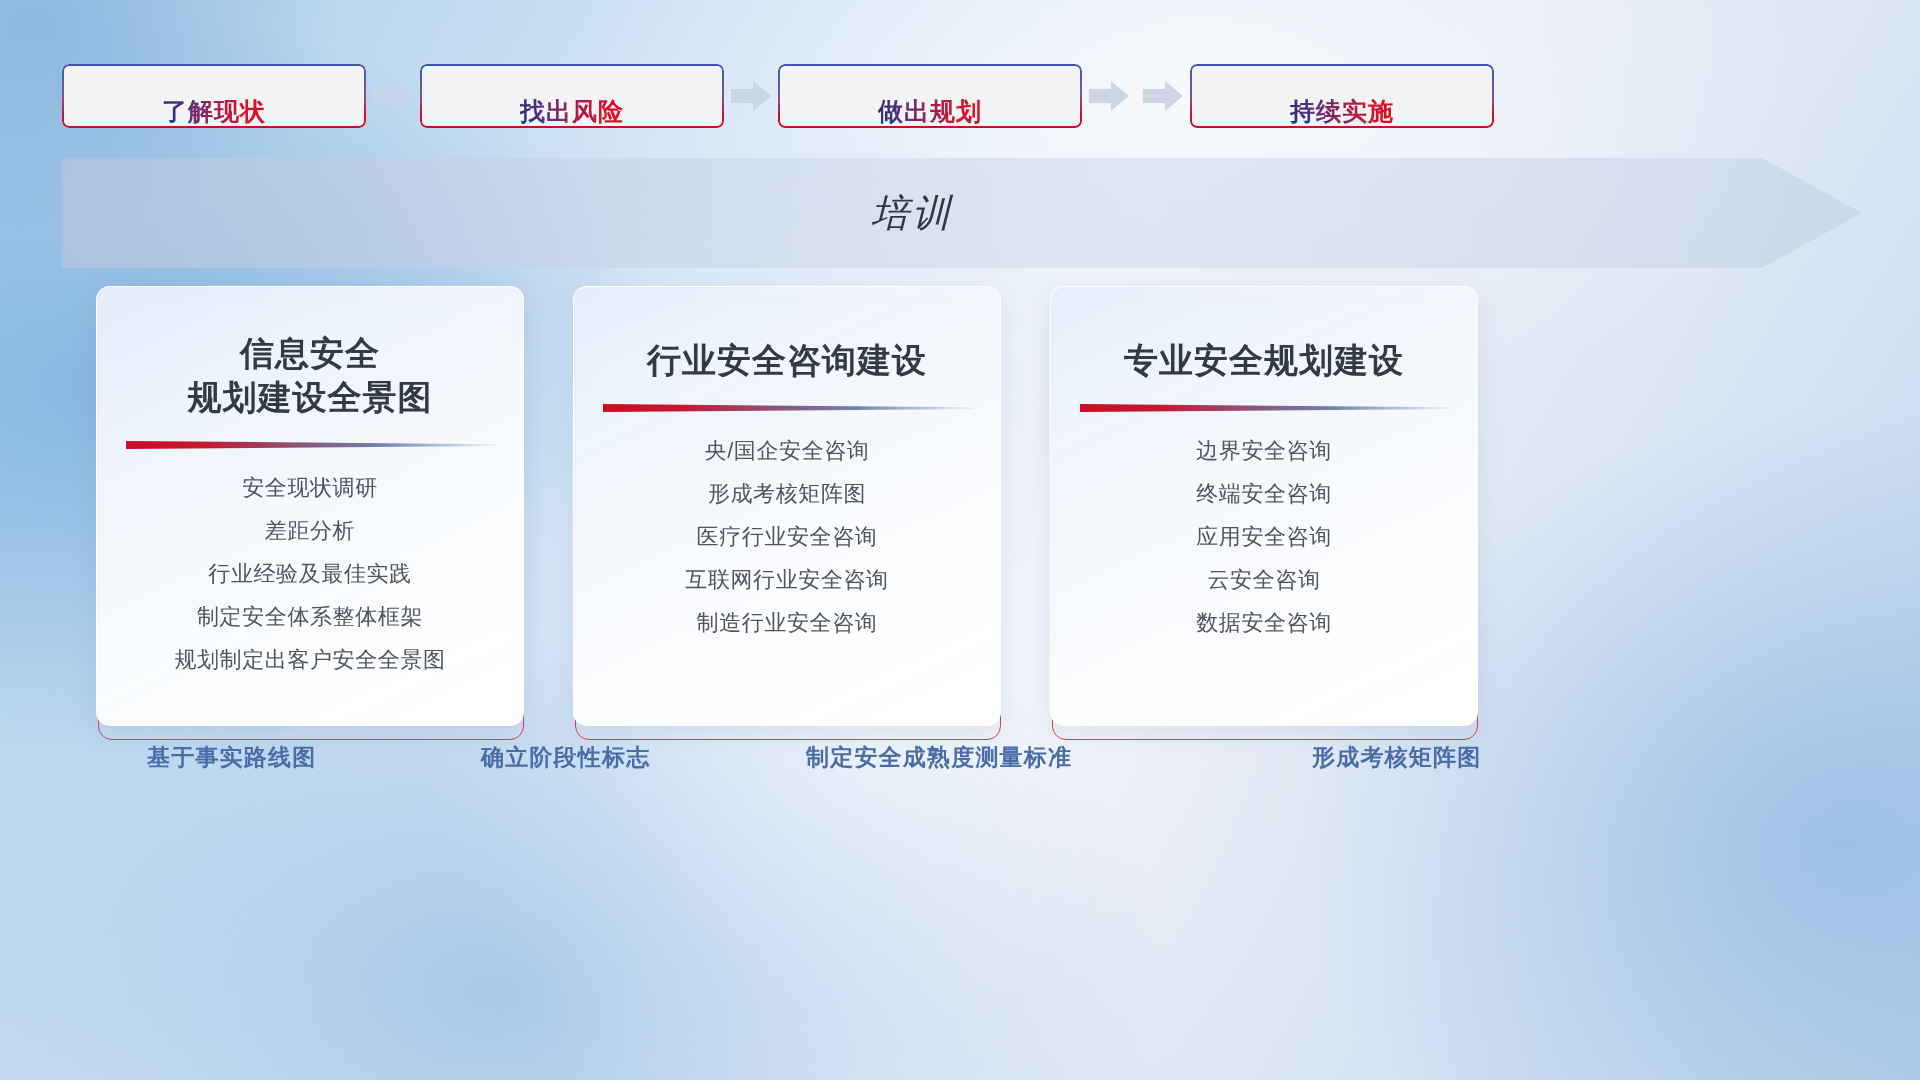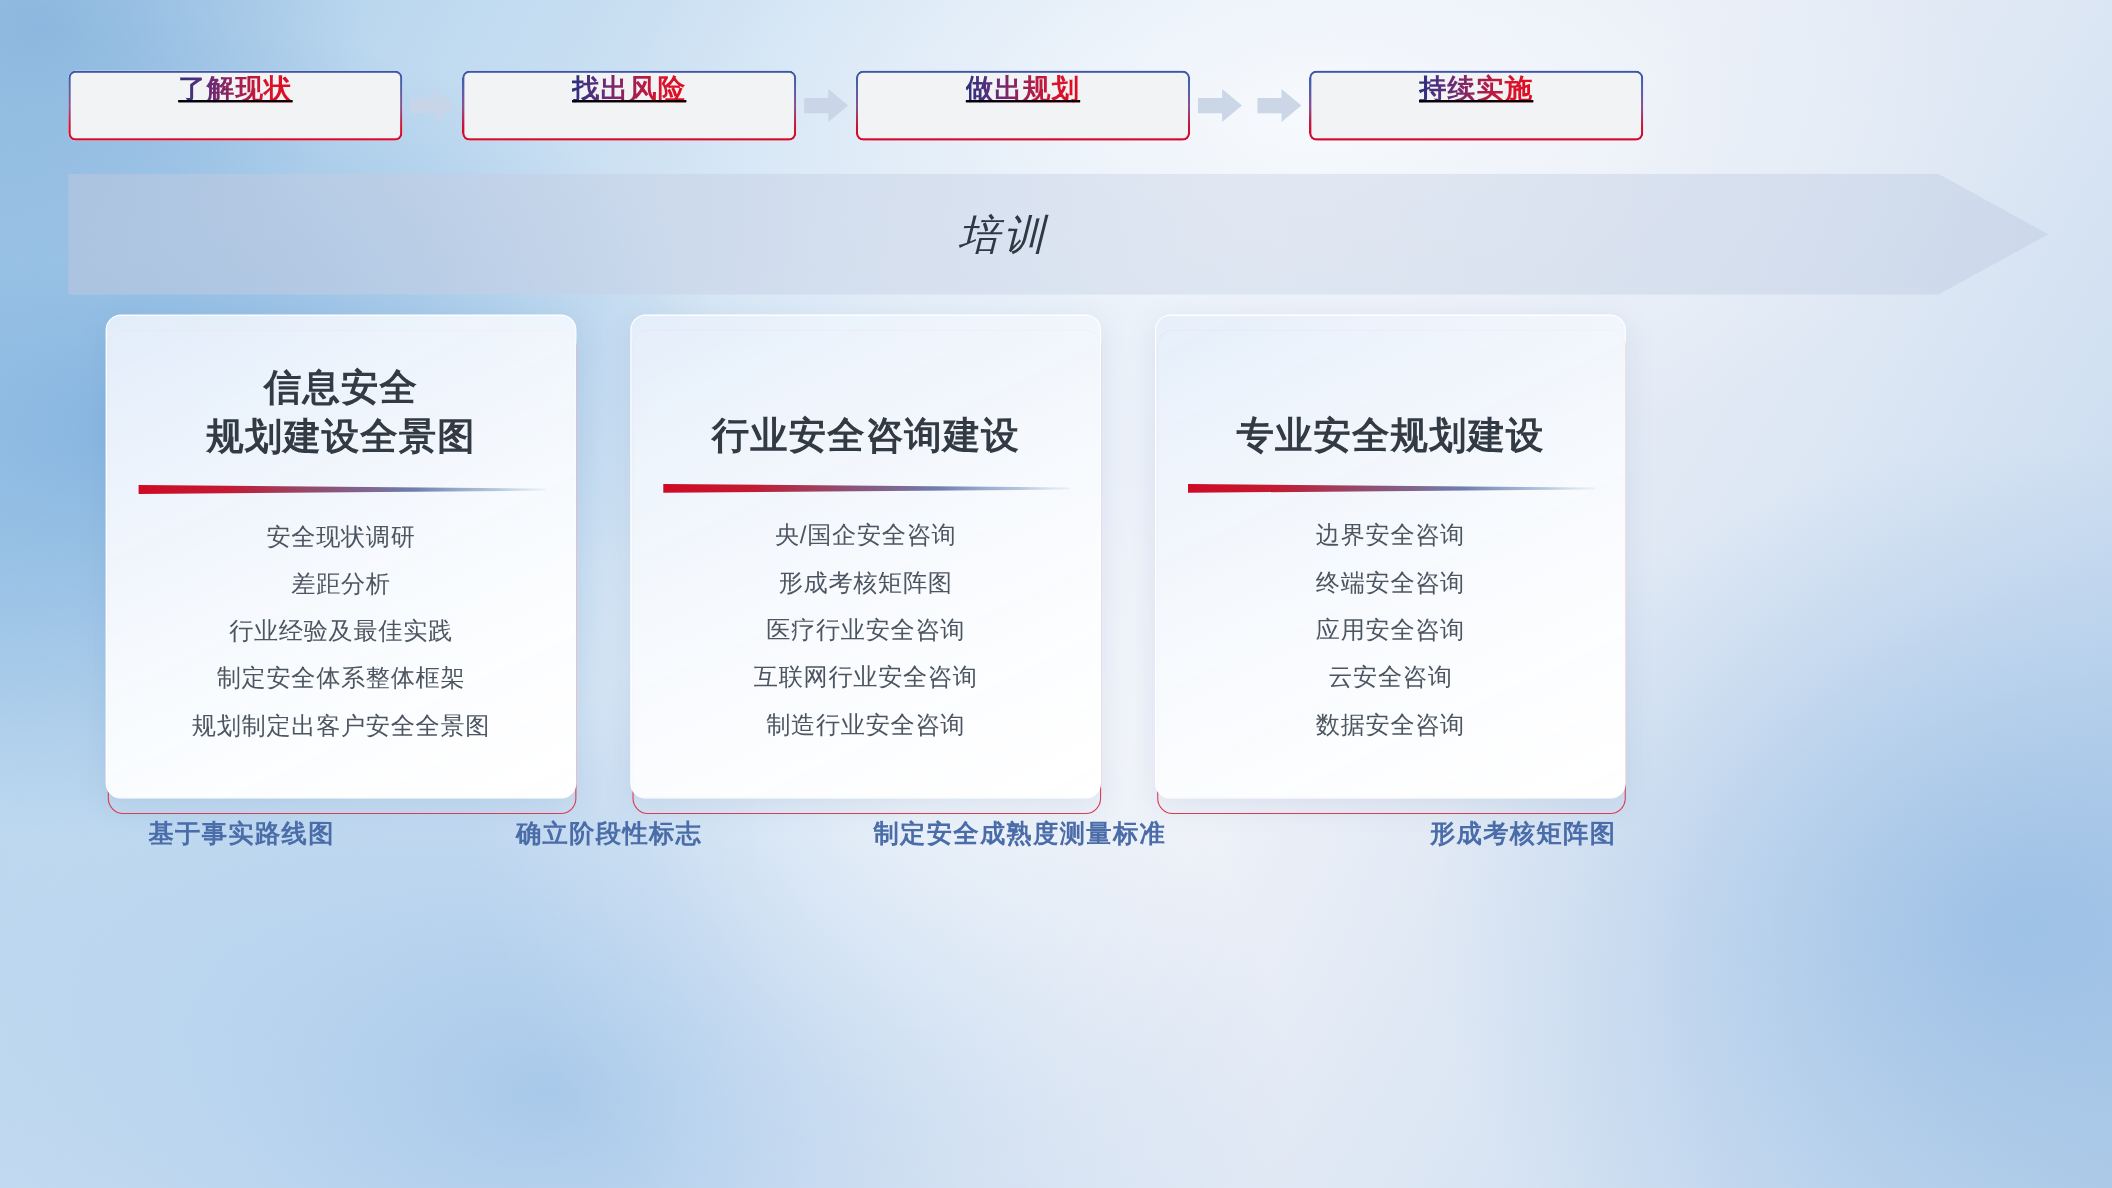--- a/index.html
+++ b/index.html
@@ -68,24 +68,23 @@
     display: flex;
     align-items: center;
   }
   .step-box {
     position: relative;
     width: 304px;
     height: 64px;
     border-radius: 7px;
     background: #f2f3f5;
     display: flex;
-    align-items: flex-start;
+    align-items: flex-end;
     justify-content: center;
     flex: 0 0 auto;
-    text-decoration: underline;
   }
   .step-box::before {
     content: "";
     position: absolute;
     inset: 0;
     border-radius: 7px;
     padding: 2px;
     background: linear-gradient(to bottom, #3b55a8 0%, #4a62ad 22%, #8a5090 52%, #cf1030 80%, #d4082c 100%);
     -webkit-mask: linear-gradient(#000 0 0) content-box, linear-gradient(#000 0 0);
     -webkit-mask-composite: xor;
@@ -191,21 +190,21 @@
   .card-title {
     margin-top: 44px;
     text-align: center;
     font-size: 34px;
     font-weight: 700;
     line-height: 1.30;
     color: #323a44;
     letter-spacing: 1px;
     white-space: pre-line;
   }
-  .card-title.tight { margin-top: 87px; }
+  .card-title.tight { margin-top: 51px; }
 
   .card-divider {
     margin-top: 20px;
     width: 372px;
     height: 12px;
     position: relative;
   }
   .card-divider svg { display: block; }
 
   .card-list {
@@ -220,21 +219,21 @@
     font-size: 22px;
     color: #4c5560;
     letter-spacing: 0.6px;
     line-height: 1.5;
     white-space: nowrap;
   }
 
   
   #footer-labels {
     position: absolute;
-    left: 4px;
+    left: 16px;
     top: 742px;
     width: 1683px;
     height: 46px;
   }
   .footer-label {
     position: absolute;
     font-size: 23px;
     font-weight: 700;
     color: #4a6ca8;
     letter-spacing: 1.2px;

